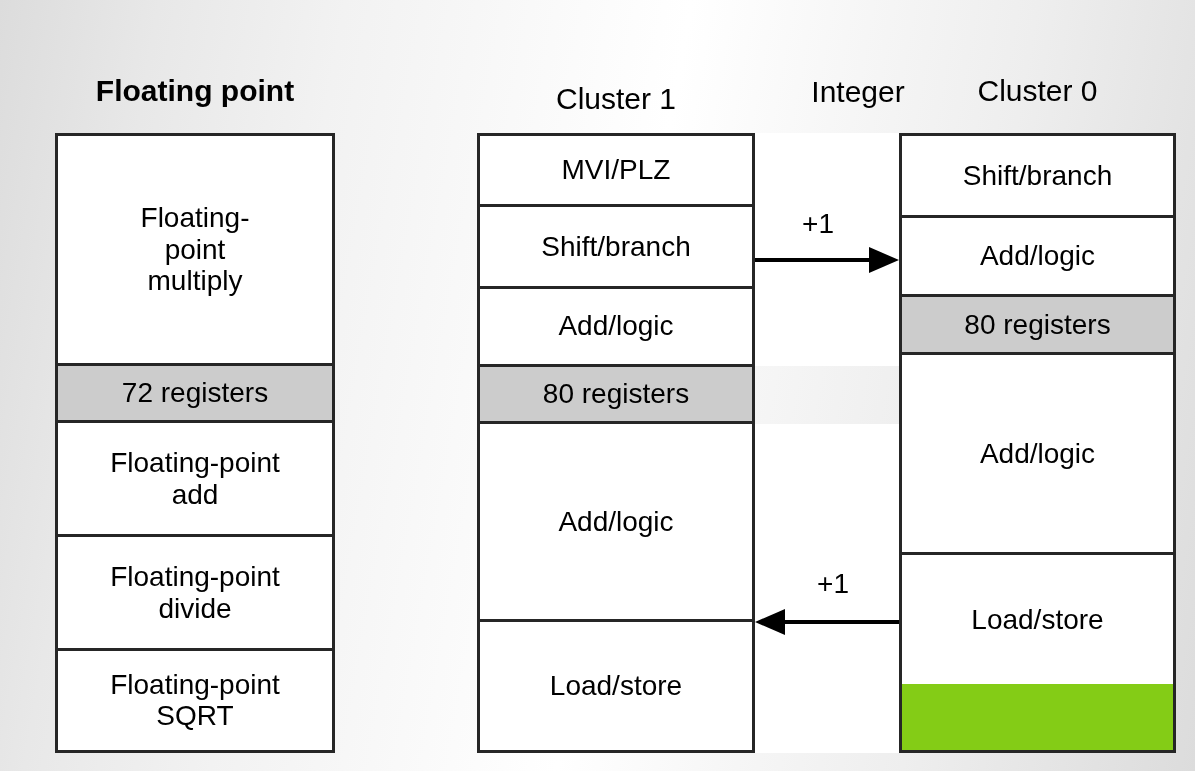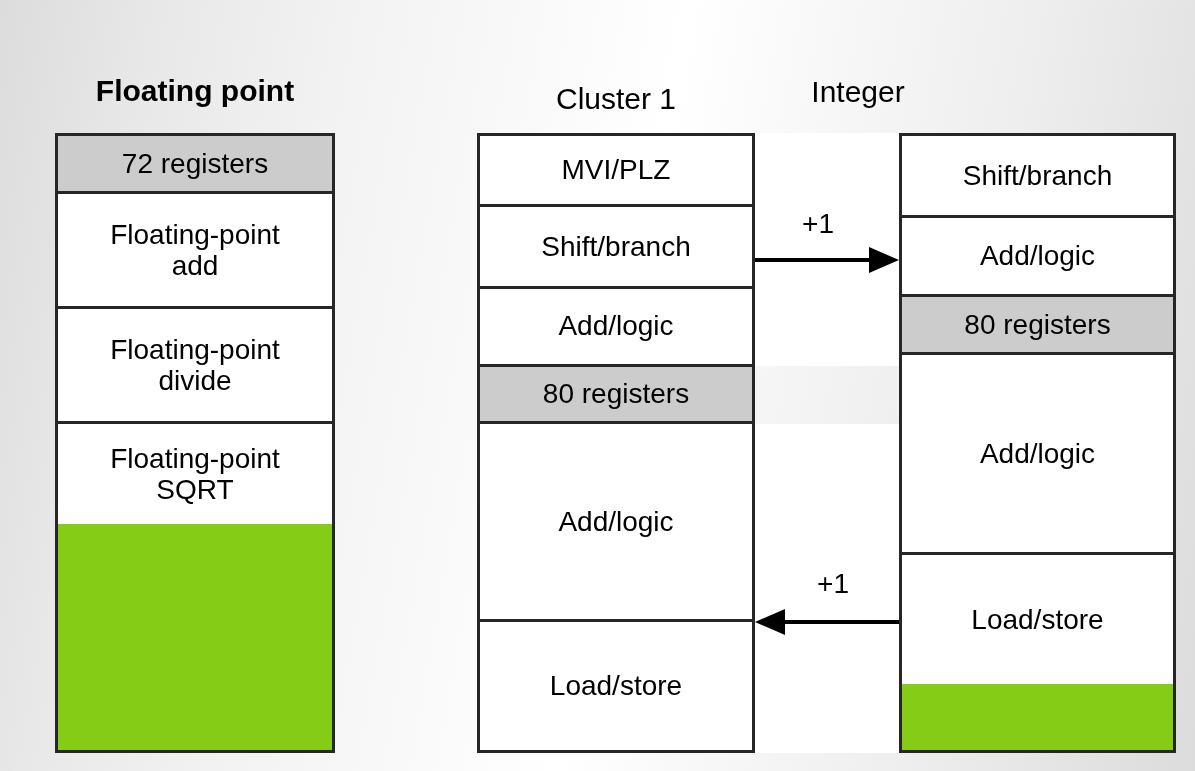--- a/index.html
+++ b/index.html
@@ -110,26 +110,32 @@
 <body>
 
 <div id="canvas">
 
   <div class="col-header" style="left:55px; top:76px; width:280px;font-weight:bold;">Floating point</div>
 
   <div class="col-header" style="left:477px; top:76px; width:278px;margin-top:8px;">Cluster 1</div>
 
   <div class="col-header" style="left:768px; top:41px; width:180px;margin-top:36px;">Integer</div>
 
+  <div class="col-header" style="left:899px; top:76px; width:277px;">Cluster 0</div>
 
   <div class="gap-band" style="left:754px; top:133px; width:146px; height:233px;"></div>
   <div class="gap-band bg" style="left:754px; top:366px; width:146px; height:58px;"></div>
   <div class="gap-band" style="left:754px; top:424px; width:146px; height:329px;"></div>
 
   <div class="column" style="left:55px; top:133px; width:280px; height:620px;">
+    <div class="cell" style="height:232px;">
+      <span style="white-space:pre-line;">Floating-
+point
+multiply</span>
+    </div>
     <div class="cell shaded" style="height:58px;">
       <span style="white-space:pre-line;text-align:right;">72 registers</span>
     </div>
     <div class="cell" style="height:115px;">
       <span style="white-space:pre-line;">Floating-point
 add</span>
     </div>
     <div class="cell" style="height:115px;">
       <span style="white-space:pre-line;">Floating-point
 divide</span>

